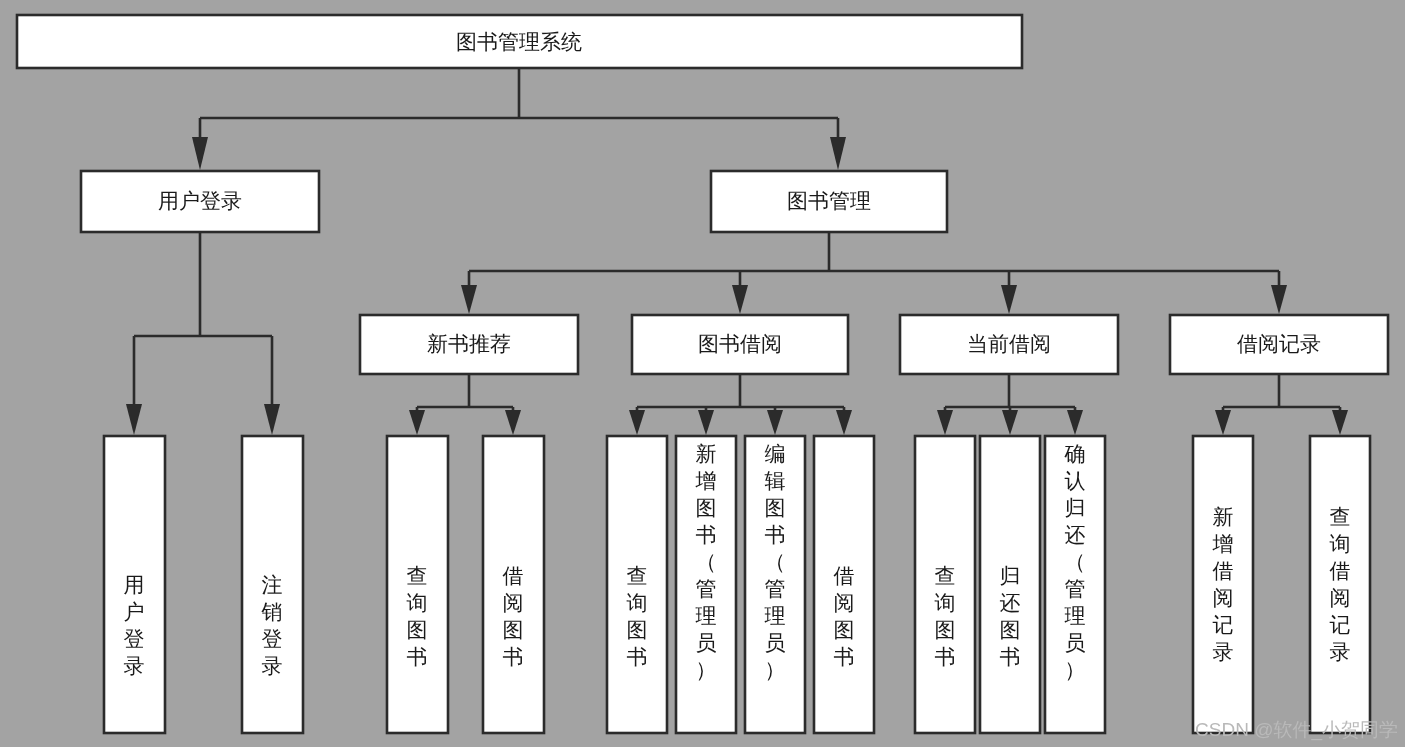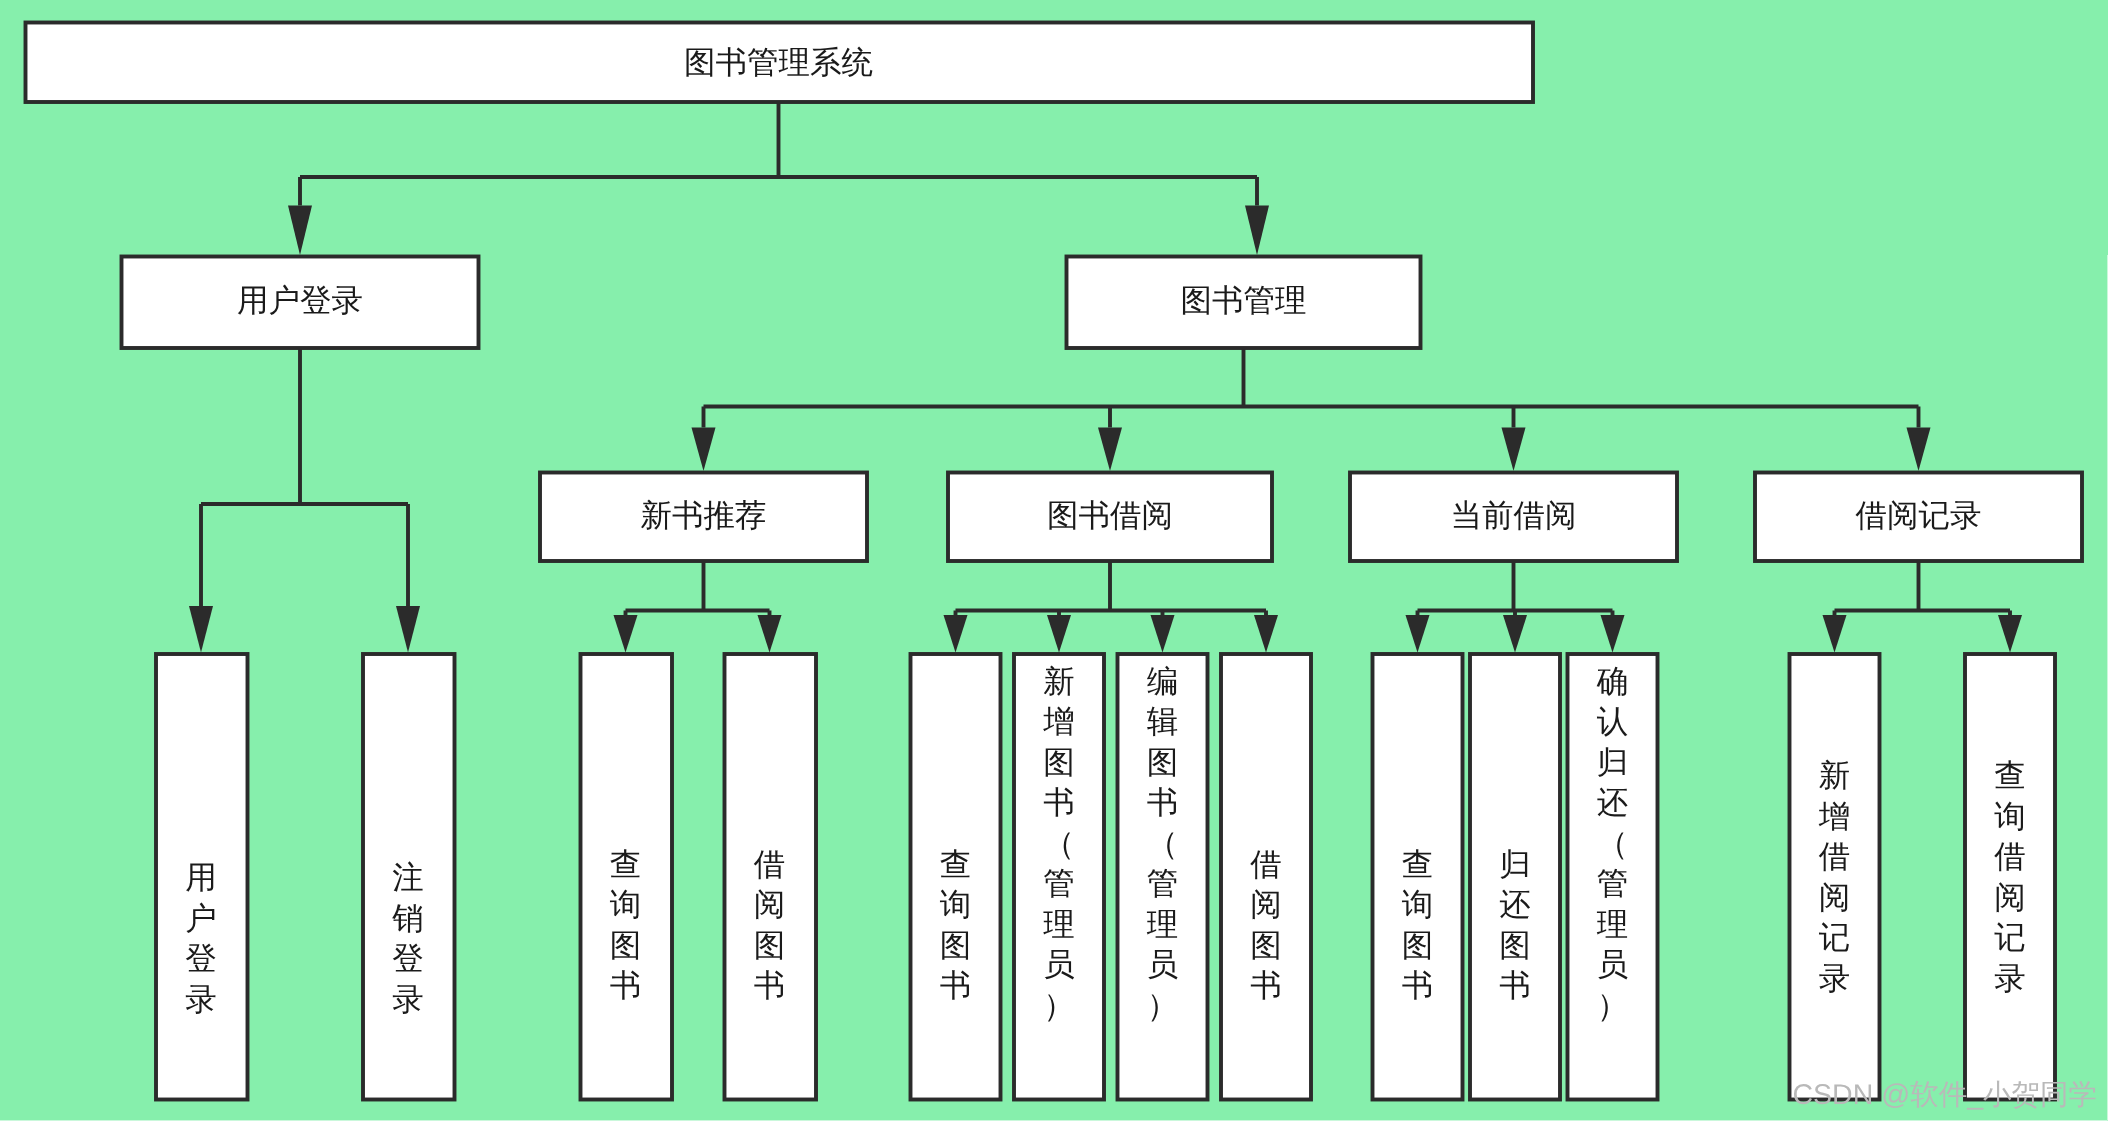--- a/index.html
+++ b/index.html
@@ -7,21 +7,21 @@
     padding: 0;
     background: #ffffff;
   }
   body {
     font-family: "Liberation Sans", "DejaVu Sans", sans-serif;
   }
   #canvas-wrap {
     position: relative;
     width: 1405px;
     height: 747px;
-    background: #86efac;
+    background: #a3a3a3;
     overflow: hidden;
   }
   svg#diagram {
     position: absolute;
     left: 0;
     top: 0;
     width: 1405px;
     height: 747px;
   }
   .node-box {

